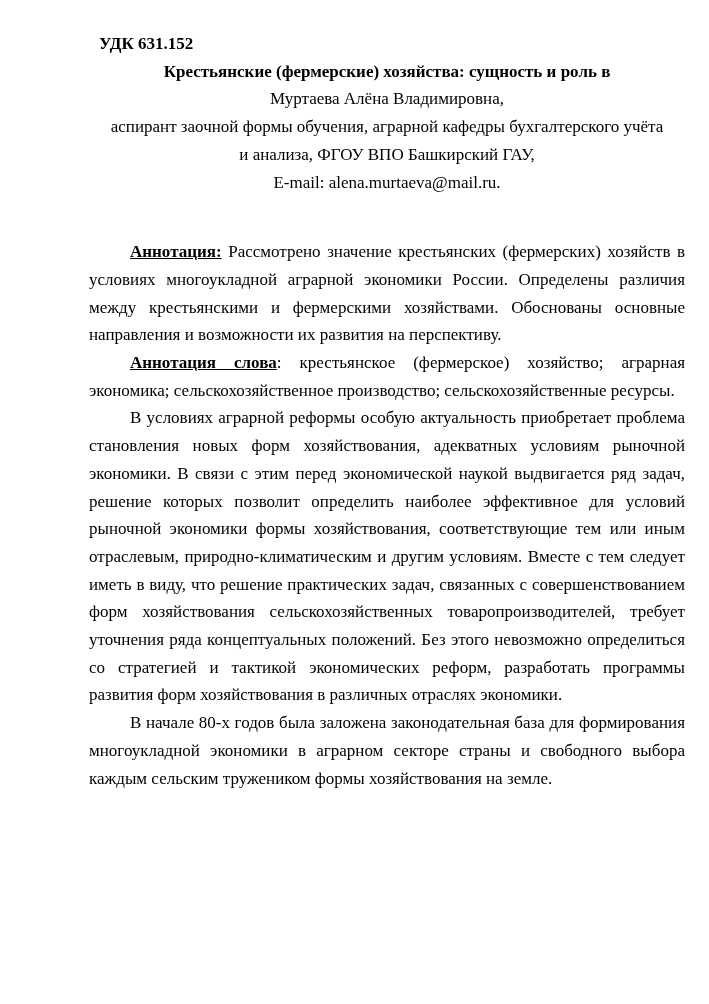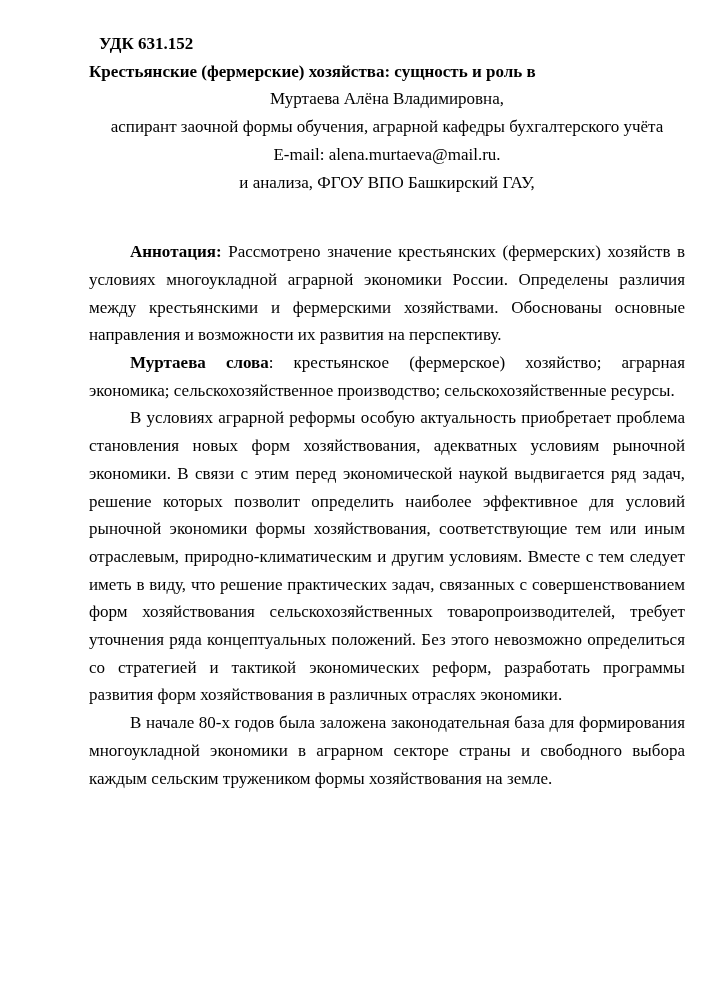--- a/index.html
+++ b/index.html
@@ -23,64 +23,66 @@
   .udc {
     margin: 0;
     padding-left: 10px;
     font-weight: bold;
     text-align: left;
   }
   .title {
     margin: 0;
     font-size: 17px;
     font-weight: bold;
+    text-align: center;
     line-height: 27.7px;
   }
   .title .tline {
     display: block;
   }
   .author-block p {
     margin: 0;
     text-align: center;
   }
   .para {
     margin: 0;
     text-align: justify;
     text-indent: 41px;
   }
   .abstract {
     margin-top: 42px;
   }
   .bold {
     font-weight: bold;
+    text-decoration: underline;
   }
 </style>
 </head>
 <body>
 
 <div class="page">
 
   <p class="udc">УДК 631.152</p>
 
   <h1 class="title">
     <span class="tline">Крестьянские (фермерские) хозяйства: сущность и роль в</span>
   </h1>
 
   <div class="author-block">
     <p>Муртаева Алёна Владимировна,</p>
     <p>аспирант заочной формы обучения, аграрной кафедры бухгалтерского учёта</p>
+    <p>и анализа, ФГОУ ВПО Башкирский ГАУ,</p>
     <p>E-mail: alena.murtaeva@mail.ru.</p>
-    <p>и анализа, ФГОУ ВПО Башкирский ГАУ,</p>
   </div>
 
   <p class="para abstract">
     <span class="bold">Аннотация:</span><span> Рассмотрено значение крестьянских (фермерских) хозяйств в условиях многоукладной аграрной экономики России. Определены различия между крестьянскими и фермерскими хозяйствами. Обоснованы основные направления и возможности их развития на перспективу.</span>
   </p>
 
   <p class="para keywords">
-    <span class="bold">Муртаева слова</span><span>: крестьянское (фермерское) хозяйство; аграрная экономика; сельскохозяйственное производство; сельскохозяйственные ресурсы.</span>
+    <span class="bold">Аннотация слова</span><span>: крестьянское (фермерское) хозяйство; аграрная экономика; сельскохозяйственное производство; сельскохозяйственные ресурсы.</span>
   </p>
 
   <p class="para body-paragraph">В условиях аграрной реформы особую актуальность приобретает проблема становления новых форм хозяйствования, адекватных условиям рыночной экономики. В связи с этим перед экономической наукой выдвигается ряд задач, решение которых позволит определить наиболее эффективное для условий рыночной экономики формы хозяйствования, соответствующие тем или иным отраслевым, природно-климатическим и другим условиям. Вместе с тем следует иметь в виду, что решение практических задач, связанных с совершенствованием форм хозяйствования сельскохозяйственных товаропроизводителей, требует уточнения ряда концептуальных положений. Без этого невозможно определиться со стратегией и тактикой экономических реформ, разработать программы развития форм хозяйствования в различных отраслях экономики.</p>
 
   <p class="para body-paragraph">В начале 80-х годов была заложена законодательная база для формирования многоукладной экономики в аграрном секторе страны и свободного выбора каждым сельским тружеником формы хозяйствования на земле.</p>
 
 </div>
 
 </body></html>

